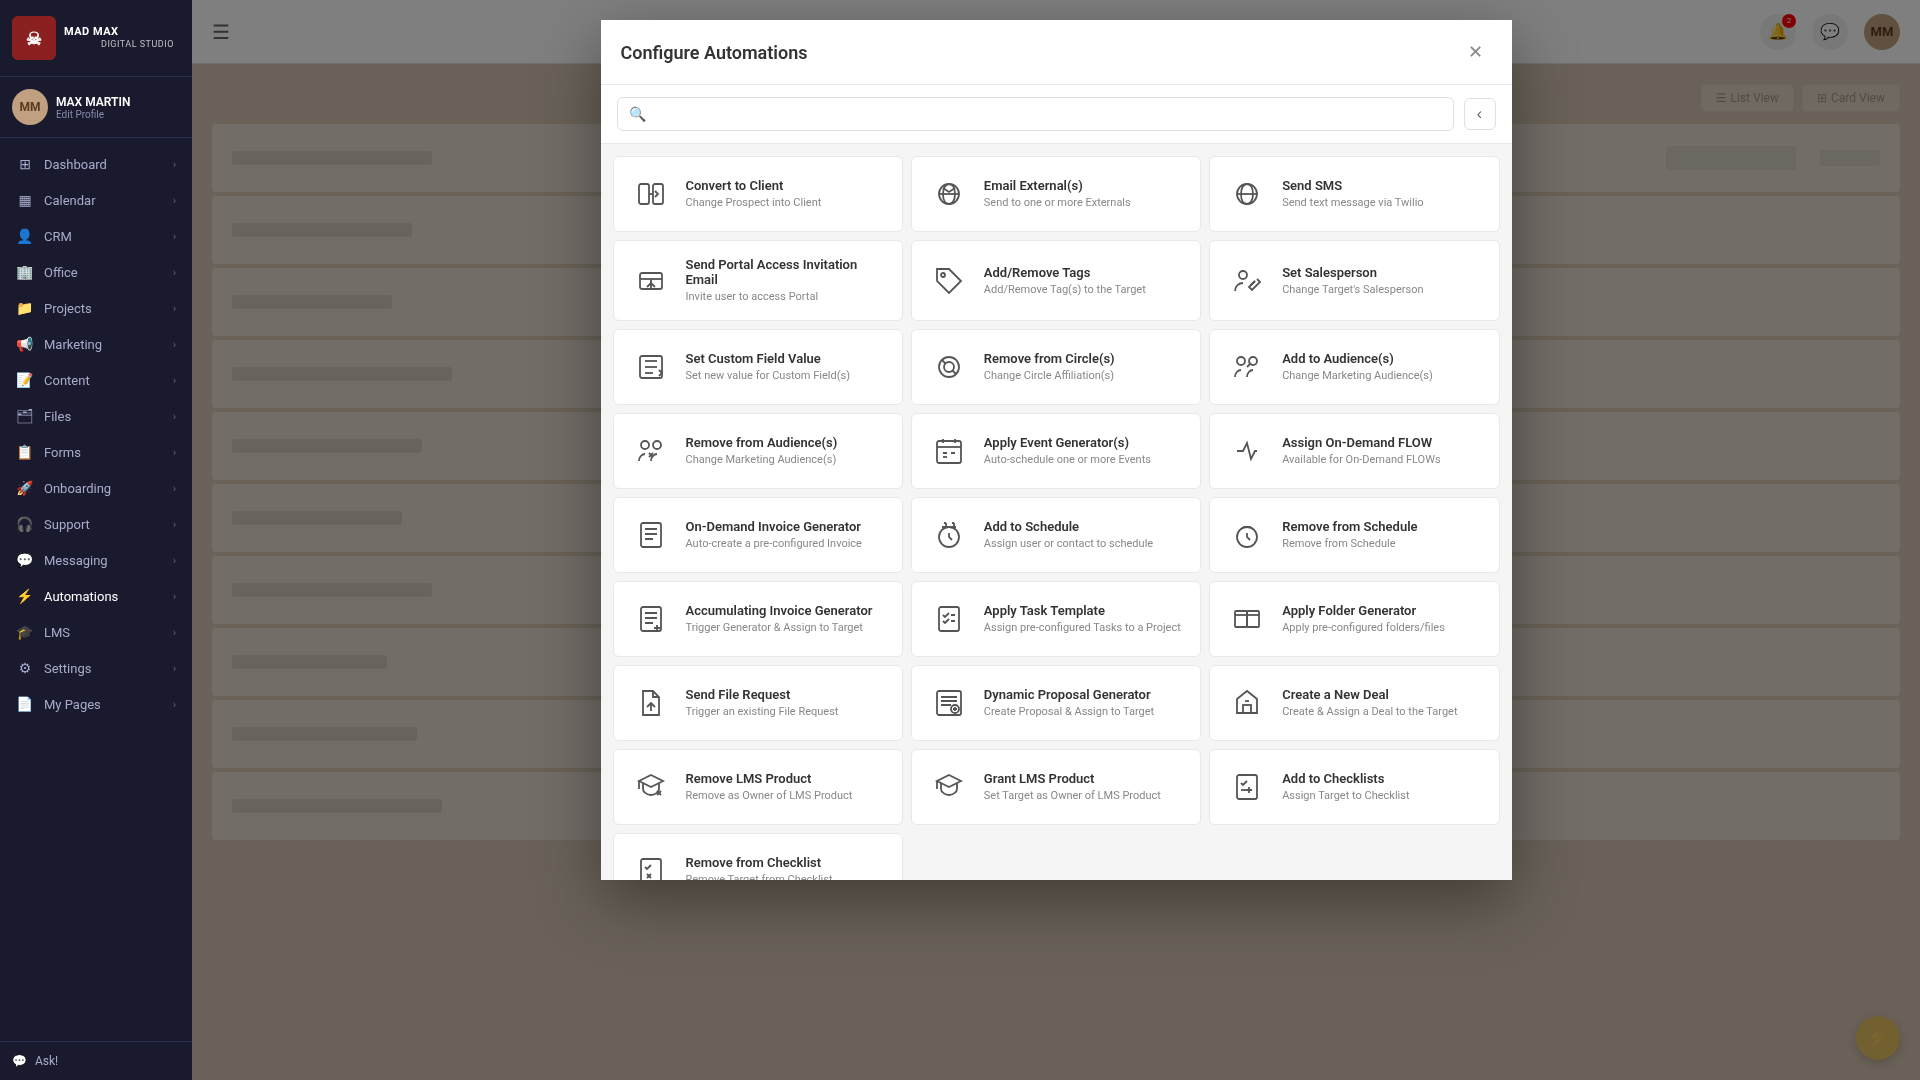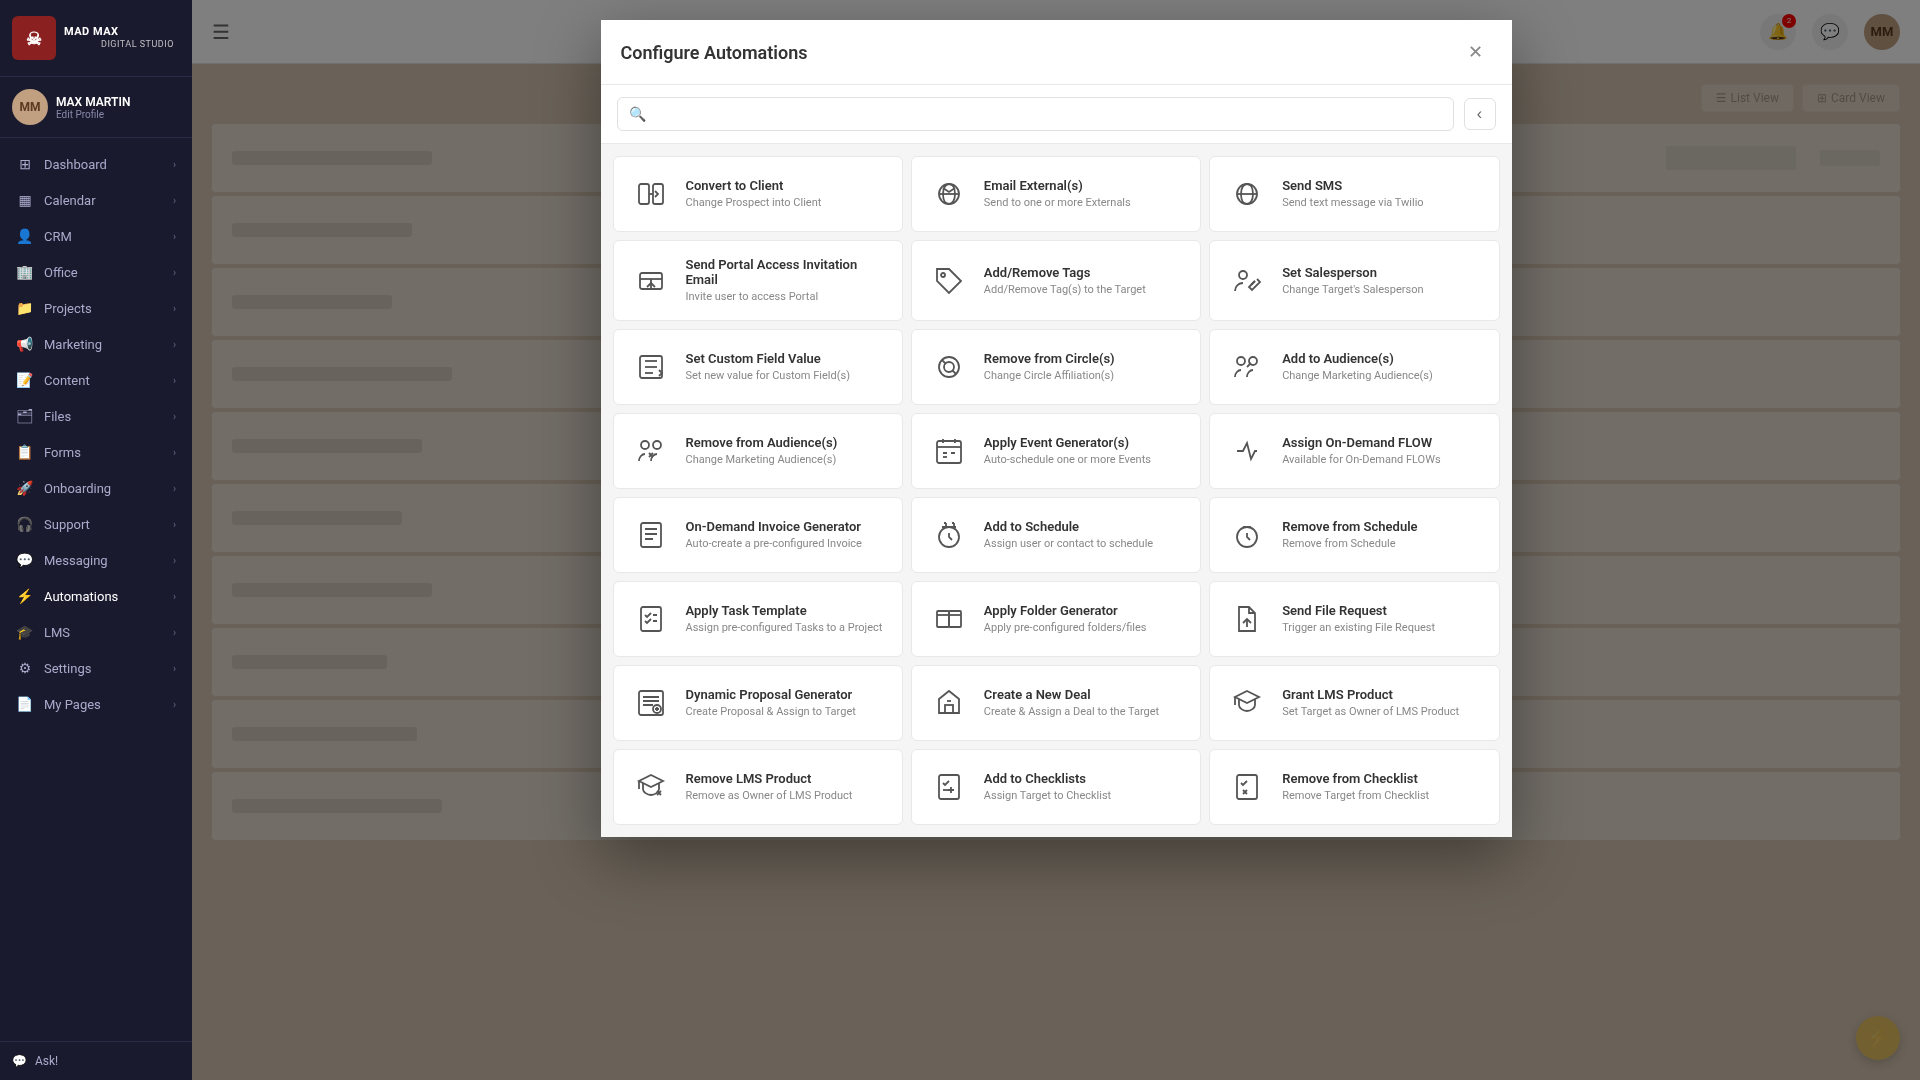--- a/index.html
+++ b/index.html
@@ -641,20 +641,33 @@
     </div>
     <div class="auto-text">
       <div class="auto-title">Remove from Schedule</div>
       <div class="auto-desc">Remove from Schedule</div>
     </div>
   </div>
           <div class="automation-item">
     <div class="auto-icon">
       <svg viewBox="0 0 32 32" fill="none" stroke="#555" stroke-width="1.8">
                 <rect x="6" y="4" width="20" height="24" rx="2"></rect>
+                <path d="M10 10h12M10 15h12M10 20h8"></path>
+                <path d="M22 22v6M19 25h6"></path>
+              </svg>
+    </div>
+    <div class="auto-text">
+      <div class="auto-title">Accumulating Invoice Generator</div>
+      <div class="auto-desc">Trigger Generator &amp; Assign to Target</div>
+    </div>
+  </div>
+          <div class="automation-item">
+    <div class="auto-icon">
+      <svg viewBox="0 0 32 32" fill="none" stroke="#555" stroke-width="1.8">
+                <rect x="6" y="4" width="20" height="24" rx="2"></rect>
                 <path d="M10 12l2 2 4-4"></path>
                 <path d="M10 18l2 2 4-4"></path>
                 <path d="M18 12h4M18 18h4"></path>
               </svg>
     </div>
     <div class="auto-text">
       <div class="auto-title">Apply Task Template</div>
       <div class="auto-desc">Assign pre-configured Tasks to a Project</div>
     </div>
   </div>
@@ -711,39 +724,39 @@
       <div class="auto-title">Create a New Deal</div>
       <div class="auto-desc">Create &amp; Assign a Deal to the Target</div>
     </div>
   </div>
           <div class="automation-item">
     <div class="auto-icon">
       <svg viewBox="0 0 32 32" fill="none" stroke="#555" stroke-width="1.8">
                 <path d="M16 4l12 6-12 6L4 10z"></path>
                 <path d="M4 10v8"></path>
                 <path d="M8 12v6c0 3 4 6 8 6s8-3 8-6v-6"></path>
-              </svg>
-    </div>
-    <div class="auto-text">
-      <div class="auto-title">Grant LMS Product</div>
-      <div class="auto-desc">Set Target as Owner of LMS Product</div>
+                <path d="M22 20l4 4M26 20l-4 4"></path>
+              </svg>
+    </div>
+    <div class="auto-text">
+      <div class="auto-title">Remove LMS Product</div>
+      <div class="auto-desc">Remove as Owner of LMS Product</div>
     </div>
   </div>
           <div class="automation-item">
     <div class="auto-icon">
       <svg viewBox="0 0 32 32" fill="none" stroke="#555" stroke-width="1.8">
                 <path d="M16 4l12 6-12 6L4 10z"></path>
                 <path d="M4 10v8"></path>
                 <path d="M8 12v6c0 3 4 6 8 6s8-3 8-6v-6"></path>
-                <path d="M22 20l4 4M26 20l-4 4"></path>
-              </svg>
-    </div>
-    <div class="auto-text">
-      <div class="auto-title">Remove LMS Product</div>
-      <div class="auto-desc">Remove as Owner of LMS Product</div>
+              </svg>
+    </div>
+    <div class="auto-text">
+      <div class="auto-title">Grant LMS Product</div>
+      <div class="auto-desc">Set Target as Owner of LMS Product</div>
     </div>
   </div>
           <div class="automation-item">
     <div class="auto-icon">
       <svg viewBox="0 0 32 32" fill="none" stroke="#555" stroke-width="1.8">
                 <rect x="6" y="4" width="20" height="24" rx="2"></rect>
                 <path d="M10 12l2 2 4-4"></path>
                 <path d="M10 19h8"></path>
                 <path d="M18 16v6M15 19h6"></path>
               </svg>

